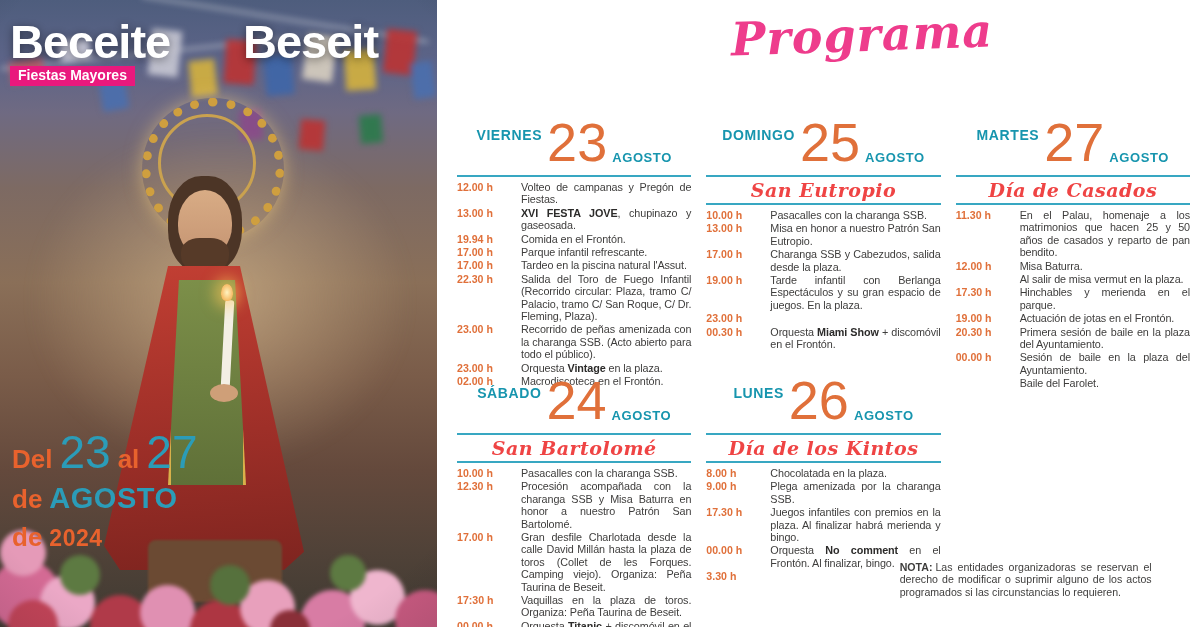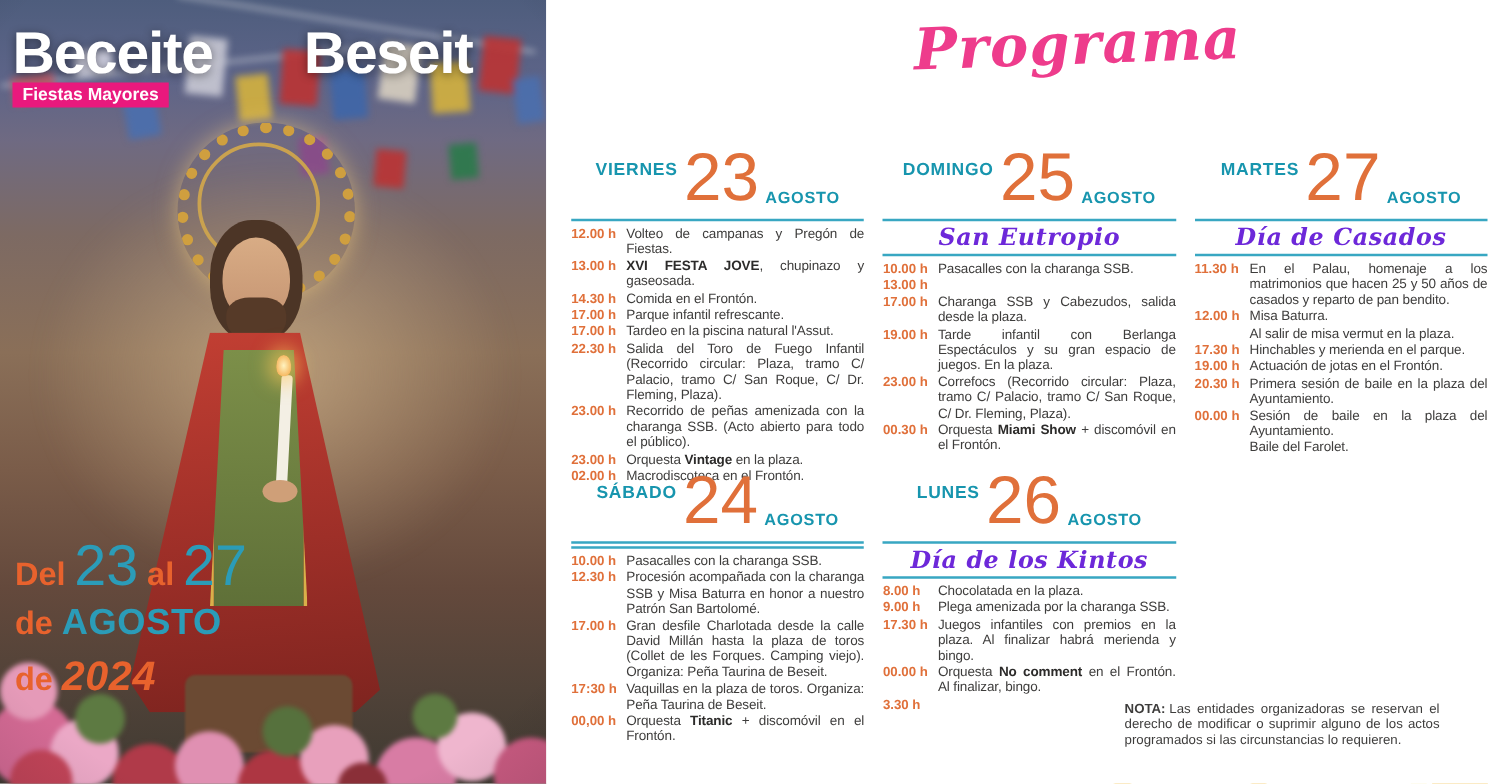--- a/index.html
+++ b/index.html
@@ -43,40 +43,40 @@
     text-shadow:0 2px 8px rgba(0,0,0,.45);line-height:1;}
   #brand-es{left:10px;top:18px;} #brand-ca{left:243px;top:18px;}
   .tag{position:absolute;background:#e9197d;color:#fff;font-size:14px;font-weight:700;
     padding:2px 8px 3px;line-height:1.1;}
   #tag-es{left:10px;top:66px;} #tag-ca{left:328px;top:74px;}
   .dates{position:absolute;left:12px;top:432px;}
   .dl{display:flex;align-items:baseline;gap:7px;margin-bottom:7px;}
   .o-sm{font-weight:700;font-size:26px;color:#e8622d;}
   .t-lg{font-size:46px;color:#2b9cb8;line-height:40px;}
   .t-md{font-weight:700;font-size:29px;color:#2b9cb8;letter-spacing:.5px;}
-  .o-md{font-weight:700;font-size:33px;color:#e8622d;letter-spacing:.5px;font-style:italic;}
+  .o-md{font-weight:700;font-size:23px;color:#e8622d;letter-spacing:.5px;}
 
   
   .panel{position:absolute;left:437px;top:0;width:763px;height:627px;background:#fff;z-index:3;}
   .pg-header{position:absolute;left:235px;top:8px;width:380px;text-align:center;}
   .pg-title{font:italic 900 46px "DejaVu Serif",serif;color:#ee3c8c;letter-spacing:1px;
     transform:rotate(-2deg);}
   .pg-sub{font-weight:700;font-size:29px;color:#1a93b9;margin-top:-2px;text-indent:46px;}
   .columns{position:absolute;left:20px;right:10px;top:115px;bottom:0;display:flex;gap:15px;z-index:3;}
   .col{flex:1;display:flex;flex-direction:column;min-width:0;}
   .row1{height:258px;flex:none;}
   .day-head{display:flex;justify-content:center;align-items:flex-start;height:58px;}
   .day-name{font-weight:700;font-size:14px;color:#1795ae;letter-spacing:.6px;margin-top:12px;}
   .day-num{font-size:54px;color:#e0703a;line-height:54px;margin:0 5px;}
   .day-month{font-weight:700;font-size:13px;color:#1795ae;align-self:flex-end;margin-bottom:8px;letter-spacing:.6px;}
   .rule{border-top:2px solid #38a7c2;margin:2px 0;}
-  .patron{text-align:center;font:italic 700 19px "DejaVu Serif",serif;color:#6d28d9;
+  .patron{text-align:center;font:italic 700 19px "DejaVu Serif",serif;color:#ef4444;
     letter-spacing:.5px;line-height:22px;}
   .events{margin-top:4px;}
-  .event{display:flex;gap:2px;margin-bottom:1px;}
+  .event{display:flex;gap:22px;margin-bottom:1px;}
   .time{min-width:42px;font-weight:700;font-size:10.6px;color:#e0703a;white-space:nowrap;
     line-height:12.4px;}
   .desc{flex:1;font-size:10.8px;line-height:12.4px;color:#3e3d3c;text-align:justify;letter-spacing:-.1px;}
   .desc b{color:#2c2b2a;}
   .note{margin-top:auto;margin-bottom:28px;margin-left:-56px;width:252px;font-size:10.6px;
     line-height:12.8px;color:#3e3d3c;text-align:justify;}
   .note b{margin-right:3px;}
 
   
   #decor{position:absolute;inset:0;pointer-events:none;z-index:2;}
@@ -242,21 +242,21 @@
         <div class="events">
             <div class="event">
               <span class="time">12.00 h</span>
               <span class="desc"><span>Volteo de campanas y Pregón de Fiestas.</span></span>
             </div>
             <div class="event">
               <span class="time">13.00 h</span>
               <span class="desc"><b>XVI FESTA JOVE</b><span>, chupinazo y gaseosada.</span></span>
             </div>
             <div class="event">
-              <span class="time">14.30 h</span>
+              <span class="time">19.94 h</span>
               <span class="desc"><span>Comida en el Frontón.</span></span>
             </div>
             <div class="event">
               <span class="time">17.00 h</span>
               <span class="desc"><span>Parque infantil refrescante.</span></span>
             </div>
             <div class="event">
               <span class="time">17.00 h</span>
               <span class="desc"><span>Tardeo en la piscina natural l'Assut.</span></span>
             </div>
@@ -278,20 +278,21 @@
             </div>
           </div>
       </section>
       <section class="day">
         <div class="day-head">
           <span class="day-name">SÁBADO</span>
           <span class="day-num">24</span>
           <span class="day-month">AGOSTO</span>
         </div>
         <div class="rule"></div>
+        <div class="patron">San Bartolomé</div>
         <div class="rule"></div>
         <div class="events">
             <div class="event">
               <span class="time">10.00 h</span>
               <span class="desc"><span>Pasacalles con la charanga SSB.</span></span>
             </div>
             <div class="event">
               <span class="time">12.30 h</span>
               <span class="desc"><span>Procesión acompañada con la charanga SSB y Misa Baturra en honor a nuestro Patrón San Bartolomé.</span></span>
             </div>
@@ -321,32 +322,32 @@
         <div class="rule"></div>
         <div class="patron">San Eutropio</div>
         <div class="rule"></div>
         <div class="events">
             <div class="event">
               <span class="time">10.00 h</span>
               <span class="desc"><span>Pasacalles con la charanga SSB.</span></span>
             </div>
             <div class="event">
               <span class="time">13.00 h</span>
+              <span class="desc"><span>Misa en honor a nuestro Patrón San Eutropio.</span></span>
             </div>
             <div class="event">
               <span class="time">17.00 h</span>
               <span class="desc"><span>Charanga SSB y Cabezudos, salida desde la plaza.</span></span>
             </div>
             <div class="event">
               <span class="time">19.00 h</span>
               <span class="desc"><span>Tarde infantil con Berlanga Espectáculos y su gran espacio de juegos. En la plaza.</span></span>
             </div>
             <div class="event">
               <span class="time">23.00 h</span>
-              <span class="desc"><span>Correfocs (Recorrido circular: Plaza, tramo C/ Palacio, tramo C/ San Roque, C/ Dr. Fleming, Plaza).</span></span>
             </div>
             <div class="event">
               <span class="time">00.30 h</span>
               <span class="desc"><span>Orquesta </span><b>Miami Show</b><span> + discomóvil en el Frontón.</span></span>
             </div>
           </div>
       </section>
       <section class="day">
         <div class="day-head">
           <span class="day-name">LUNES</span>

